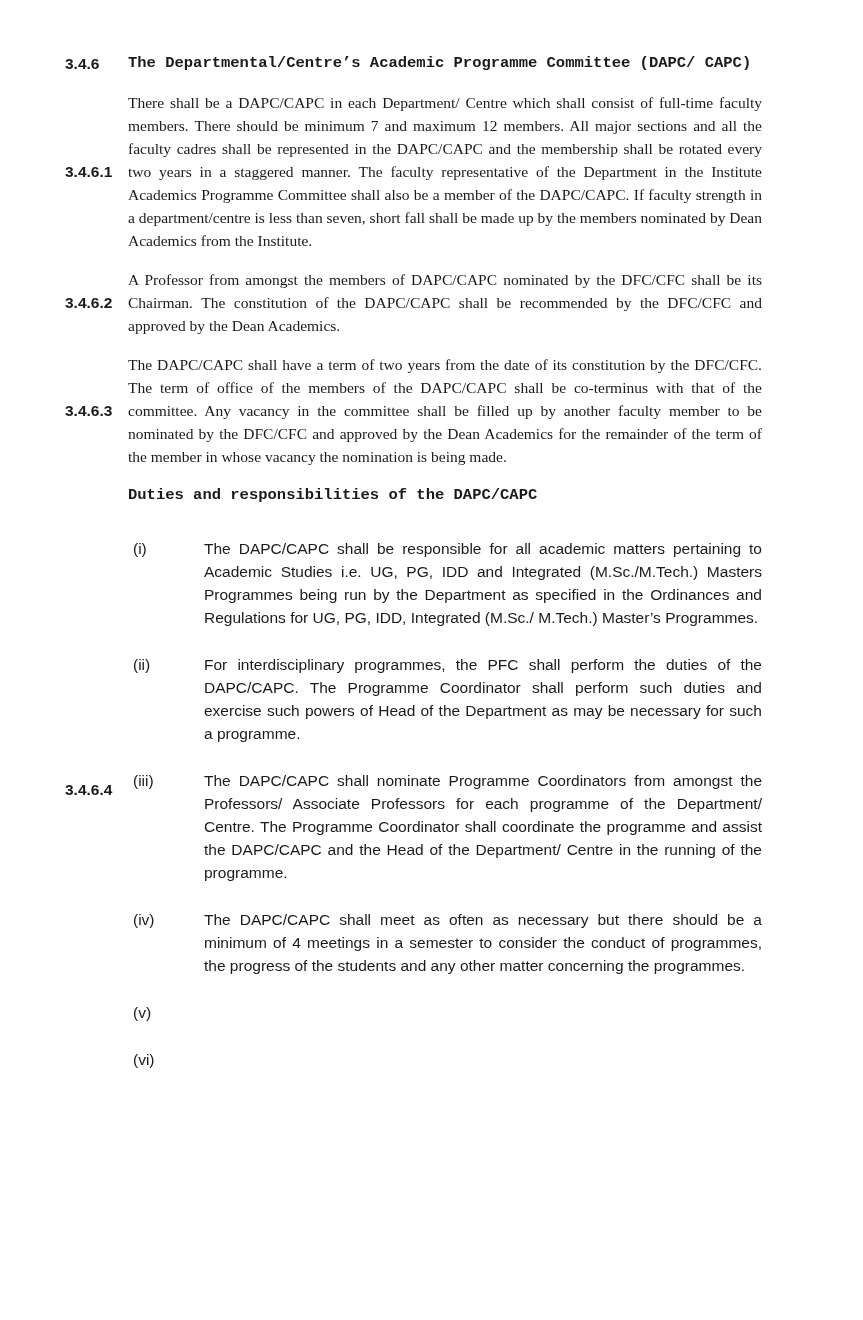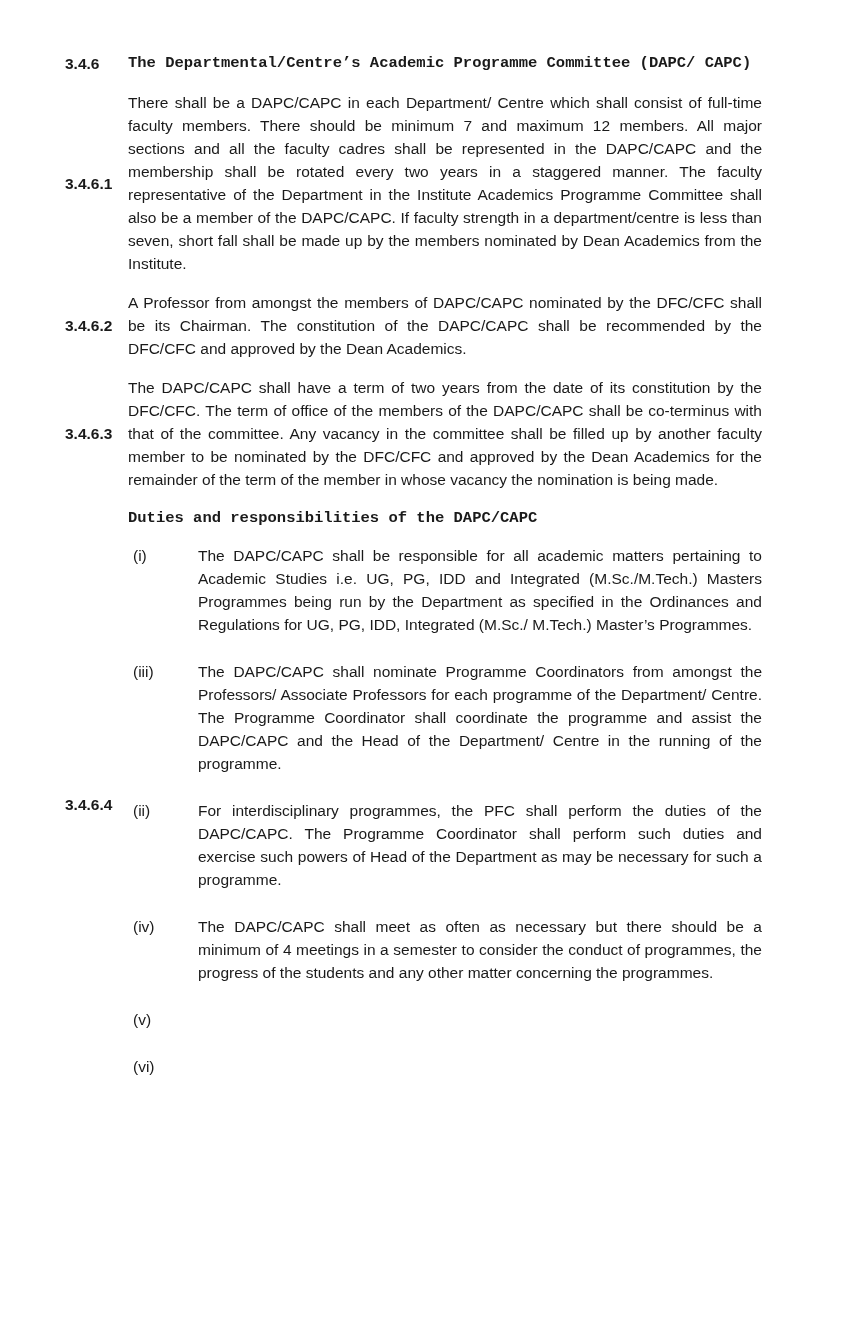--- a/index.html
+++ b/index.html
@@ -26,34 +26,35 @@
     margin-bottom: 16px;
   }
   .sec-num {
     flex: 0 0 63px;
     font-weight: bold;
   }
   .sec-body {
     flex: 1;
   }
   .bold { font-weight: bold; font-family: Liberation Mono, monospace; }
-  .just { text-align: justify; }
-  .duties-title { margin-bottom: 14px; }
+  .just { text-align: justify; font-family: Liberation Serif, serif; }
+  .duties-title { margin-bottom: 30px; }
   .items { margin-left: 5px; }
   .item {
     display: flex;
     align-items: flex-start;
     margin-bottom: 24px;
   }
   .item-label {
     flex: 0 0 65px;
   }
   .item-text {
     flex: 1;
     text-align: justify;
+    margin-left: 6px;
   }
 </style>
 </head>
 <body>
 
 <div class="page">
 
   <div class="sec">
     <div class="sec-num">3.4.6</div>
     <div class="sec-body bold">The Departmental/Centre’s Academic Programme Committee (DAPC/ CAPC)</div>
@@ -80,27 +81,27 @@
       <div class="bold duties-title">Duties and responsibilities of the DAPC/CAPC</div>
 
       <div class="items">
 
         <div class="item">
           <div class="item-label">(i)</div>
           <div class="item-text">The DAPC/CAPC shall be responsible for all academic matters pertaining to Academic Studies i.e. UG, PG, IDD and Integrated (M.Sc./M.Tech.) Masters Programmes being run by the Department as specified in the Ordinances and Regulations for UG, PG, IDD, Integrated (M.Sc./ M.Tech.) Master’s Programmes.</div>
         </div>
 
         <div class="item">
-          <div class="item-label">(iii)</div>
-          <div class="item-text">The DAPC/CAPC shall nominate Programme Coordinators from amongst the Professors/ Associate Professors for each programme of the Department/ Centre. The Programme Coordinator shall coordinate the programme and assist the DAPC/CAPC and the Head of the Department/ Centre in the running of the programme.</div>
+          <div class="item-label">(ii)</div>
+          <div class="item-text">For interdisciplinary programmes, the PFC shall perform the duties of the DAPC/CAPC. The Programme Coordinator shall perform such duties and exercise such powers of Head of the Department as may be necessary for such a programme.</div>
         </div>
 
         <div class="item">
-          <div class="item-label">(ii)</div>
-          <div class="item-text">For interdisciplinary programmes, the PFC shall perform the duties of the DAPC/CAPC. The Programme Coordinator shall perform such duties and exercise such powers of Head of the Department as may be necessary for such a programme.</div>
+          <div class="item-label">(iii)</div>
+          <div class="item-text">The DAPC/CAPC shall nominate Programme Coordinators from amongst the Professors/ Associate Professors for each programme of the Department/ Centre. The Programme Coordinator shall coordinate the programme and assist the DAPC/CAPC and the Head of the Department/ Centre in the running of the programme.</div>
         </div>
 
         <div class="item">
           <div class="item-label">(iv)</div>
           <div class="item-text">The DAPC/CAPC shall meet as often as necessary but there should be a minimum of 4 meetings in a semester to consider the conduct of programmes, the progress of the students and any other matter concerning the programmes.</div>
         </div>
 
         <div class="item">
           <div class="item-label">(v)</div>
         </div>

